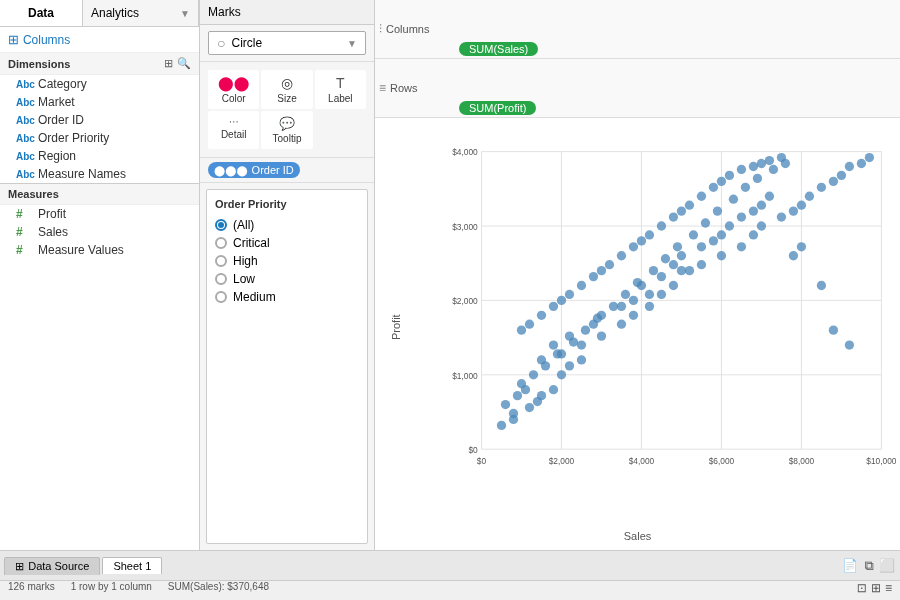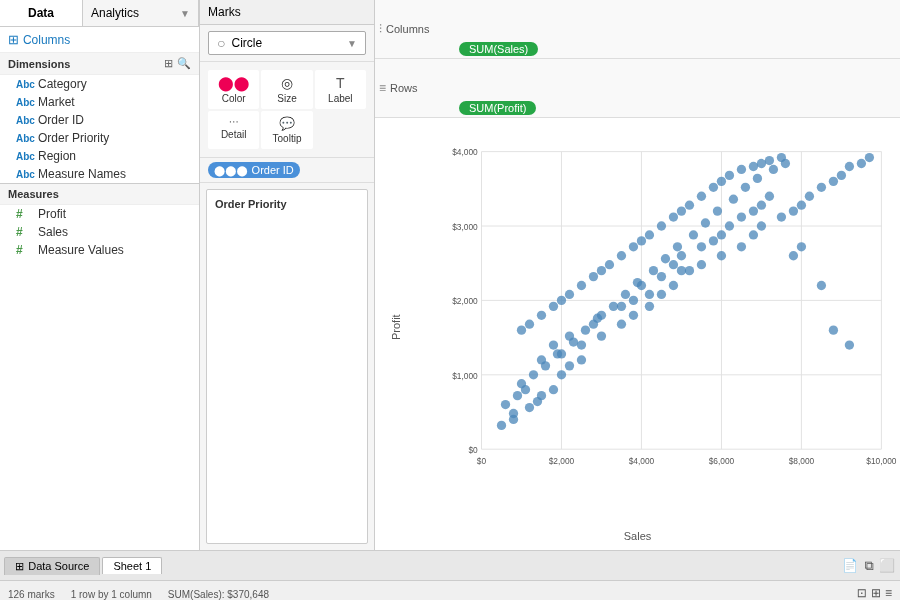--- a/index.html
+++ b/index.html
@@ -60,21 +60,21 @@
     .chart-title-x { position: absolute; bottom: 8px; left: 50%; transform: translateX(-50%); font-size: 11px; color: #555; }
 
     svg.scatter { width: 100%; height: 100%; }
 
     
     .bottom-bar { display: flex; align-items: center; border-top: 1px solid #ccc; background: #e8e8e8; height: 30px; padding: 0 4px; gap: 2px; }
     .bottom-tab { padding: 2px 10px; background: #d0d0d0; border: 1px solid #bbb; border-bottom: none; cursor: pointer; font-size: 11px; border-radius: 2px 2px 0 0; display: flex; align-items: center; gap: 4px; }
     .bottom-tab.active { background: #fff; }
     .bottom-tab-icons { margin-left: auto; display: flex; gap: 4px; }
 
-    .status-bar { display: flex; align-items: flex-end; padding: 0 8px; height: 20px; background: #f0f0f0; border-top: 1px solid #ccc; font-size: 10px; color: #555; gap: 16px; }
+    .status-bar { display: flex; align-items: flex-start; padding: 0 8px; height: 20px; background: #f0f0f0; border-top: 1px solid #ccc; font-size: 10px; color: #555; gap: 16px; }
     .status-right { margin-left: auto; display: flex; gap: 4px; }
   </style>
 </head>
 <body>
 
 <div class="main" style="flex:1; display:flex; flex-direction:column;">
 
   <div style="display:flex; flex:1; overflow:hidden;">
 
     <div class="left-panel">
@@ -183,20 +183,42 @@
 
       <div style="padding: 4px 8px; border-bottom: 1px solid #ddd;">
         <div style="display:flex; align-items:center; gap:4px; padding:2px 6px; background:#4a90d9; color:#fff; border-radius:10px; font-size:11px; cursor:pointer; width:fit-content;">
           <span style="font-size:10px;">⬤⬤⬤</span>
           <span>Order ID</span>
         </div>
       </div>
 
       <div class="order-priority-section">
         <div class="op-title">Order Priority</div>
+        <div id="op-options">
+            <div class="op-option">
+              <div class="op-radio selected"></div>
+              <span>(All)</span>
+            </div>
+            <div class="op-option">
+              <div class="op-radio"></div>
+              <span>Critical</span>
+            </div>
+            <div class="op-option">
+              <div class="op-radio"></div>
+              <span>High</span>
+            </div>
+            <div class="op-option">
+              <div class="op-radio"></div>
+              <span>Low</span>
+            </div>
+            <div class="op-option">
+              <div class="op-radio"></div>
+              <span>Medium</span>
+            </div>
+          </div>
       </div>
     </div>
 
     <div class="right-panel">
 
       <div class="shelf-row">
         <div class="shelf-label">
           <span style="color:#888; font-size:12px;">⫶</span>
           <span>Columns</span>
         </div>

